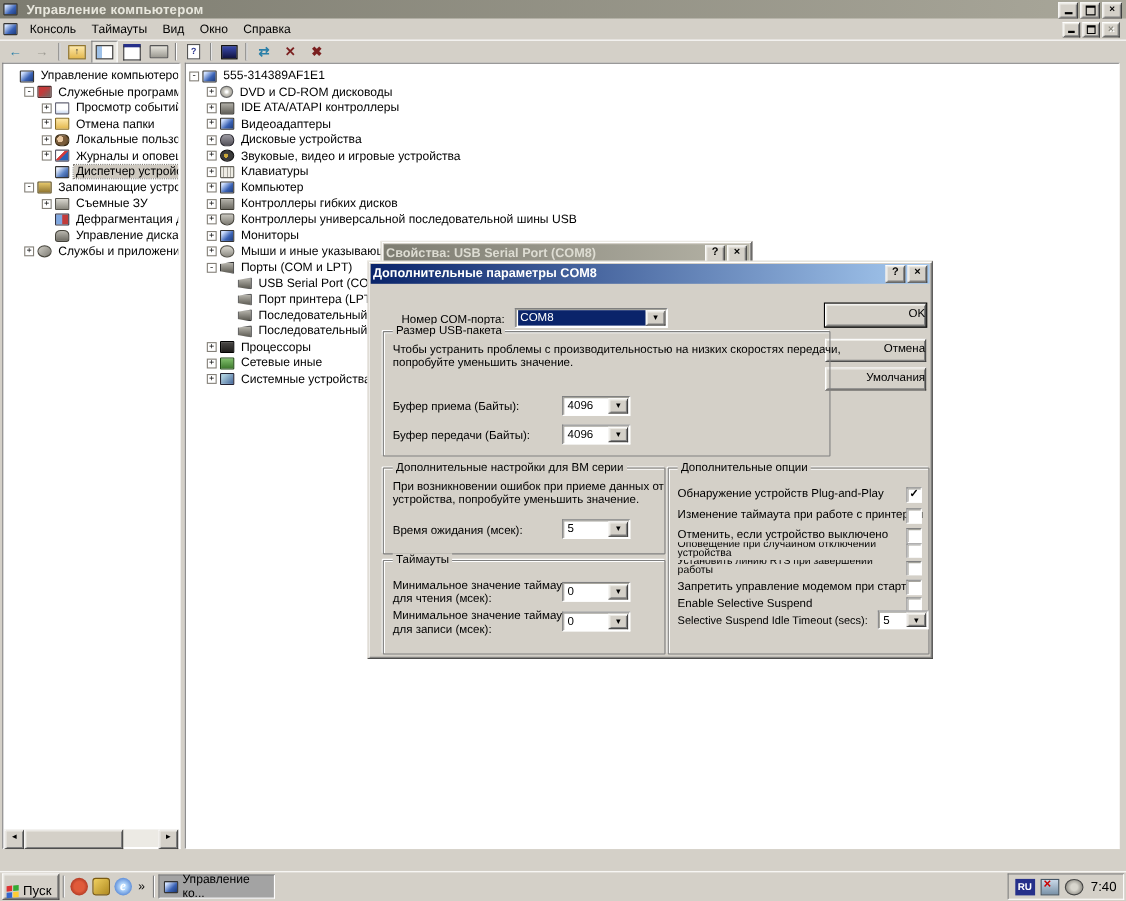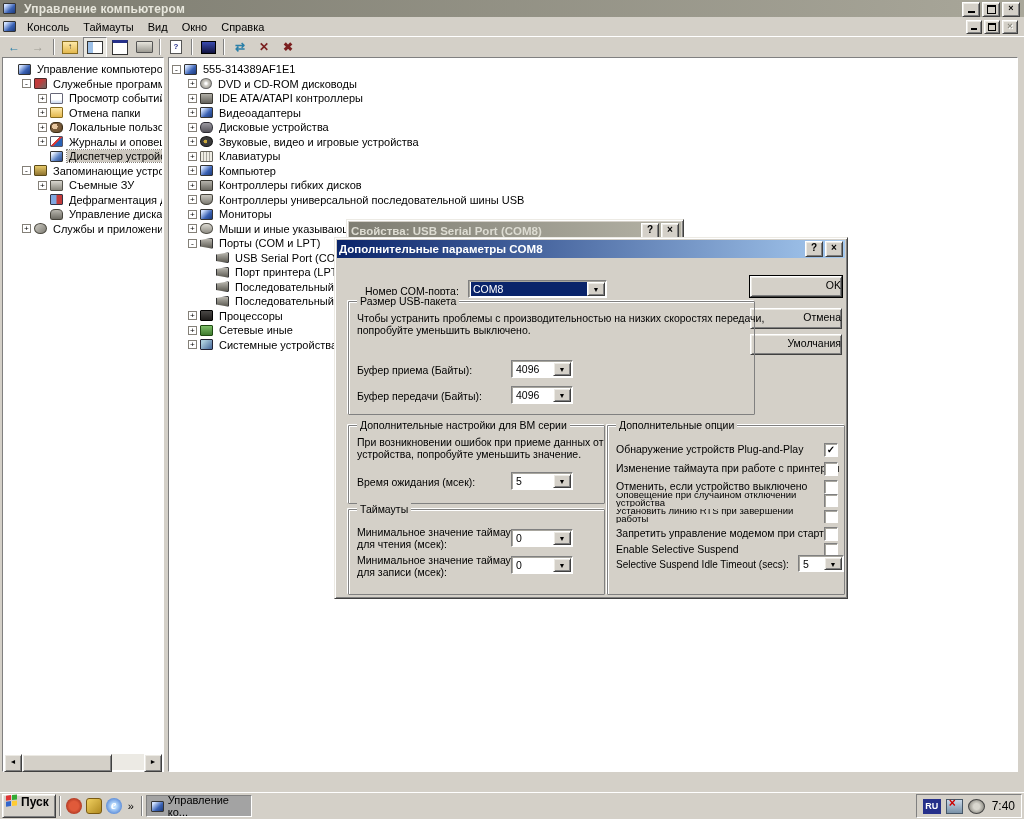--- a/index.html
+++ b/index.html
@@ -103,21 +103,21 @@
   .cbrow{position:absolute;left:8px;right:3px;height:16px}
   .cbrow .cl{position:absolute;left:0;top:1px;font-size:10.5px;white-space:nowrap}
   .cbrow.clip{height:14px;overflow:hidden}
   .cbrow.clip .cl{font-size:9.5px;line-height:8px;white-space:normal;width:190px;top:-2px}
   .cbox{position:absolute;right:3px;top:1px;width:12px;height:12px;background:#fff;
         border:1px solid;border-color:#808080 #FFF #FFF #808080;box-shadow:inset 1px 1px 0 #A8A69E;
         font:bold 10px/11px "Liberation Sans",sans-serif;text-align:center}
   
   #taskbar{position:absolute;left:0;top:792px;width:1024px;height:27px;background:#D4D0C8;border-top:1px solid #fff;
            display:flex;align-items:center;padding:0 2px;box-sizing:border-box}
-  #startbtn{height:22px;padding:0 6px 0 3px;display:flex;align-items:flex-start;font-weight:bold;font-size:12px}
+  #startbtn{height:22px;padding:0 6px 0 3px;display:flex;align-items:flex-end;font-weight:normal;font-size:12px}
   .flag{width:12px;height:12px;display:grid;grid-template-columns:5px 5px;grid-template-rows:5px 5px;gap:1px;margin-right:3px;transform:skewY(-6deg)}
   .flag i{display:block}
   .ql{width:16px;height:16px;margin:0 2px;border-radius:3px}
   .ql1{background:radial-gradient(circle,#E05A3A 40%,#8A1F12);border-radius:50%}
   .ql2{background:linear-gradient(135deg,#F0D060,#B08A20);border:1px solid #7A5A10;box-sizing:border-box}
   .ql3{background:radial-gradient(circle,#BFE0FF 20%,#2A62C5);border-radius:50%;
        font:bold italic 12px/15px "Liberation Serif",serif;color:#fff;text-align:center}
   .chev{font-size:11px;padding:0 4px}
   .vsep{width:1px;height:20px;background:#808080;border-right:1px solid #fff;margin:0 3px}
   #taskitem{height:22px;width:106px;display:flex;align-items:center;padding:0 4px;box-sizing:border-box;
@@ -395,21 +395,21 @@
     <span class="drop raised">▼</span>
   </span>
 
   <span class="pbtn raised default" style="left:415px;top:38px">OK</span>
   <span class="pbtn raised" style="left:415px;top:70px">Отмена</span>
   <span class="pbtn raised" style="left:415px;top:96px">Умолчания</span>
 
   <div class="grp" style="left:13px;top:63px;width:405px;height:112px">
     <span class="glabel">Размер USB-пакета</span>
     <span class="lbl" style="left:8px;top:10px">Чтобы устранить проблемы с производительностью на низких скоростях передачи,</span>
-    <span class="lbl" style="left:8px;top:22px">попробуйте уменьшить выключено.</span>
+    <span class="lbl" style="left:8px;top:22px">попробуйте уменьшить значение.</span>
     <span class="lbl" style="left:8px;top:62px">Буфер приема (Байты):</span>
     <span class="combo" style="left:162px;top:58px;width:62px">
       <span class="val">4096</span>
       <span class="drop raised">▼</span>
     </span>
     <span class="lbl" style="left:8px;top:88px">Буфер передачи (Байты):</span>
     <span class="combo" style="left:162px;top:84px;width:62px">
       <span class="val">4096</span>
       <span class="drop raised">▼</span>
     </span>

